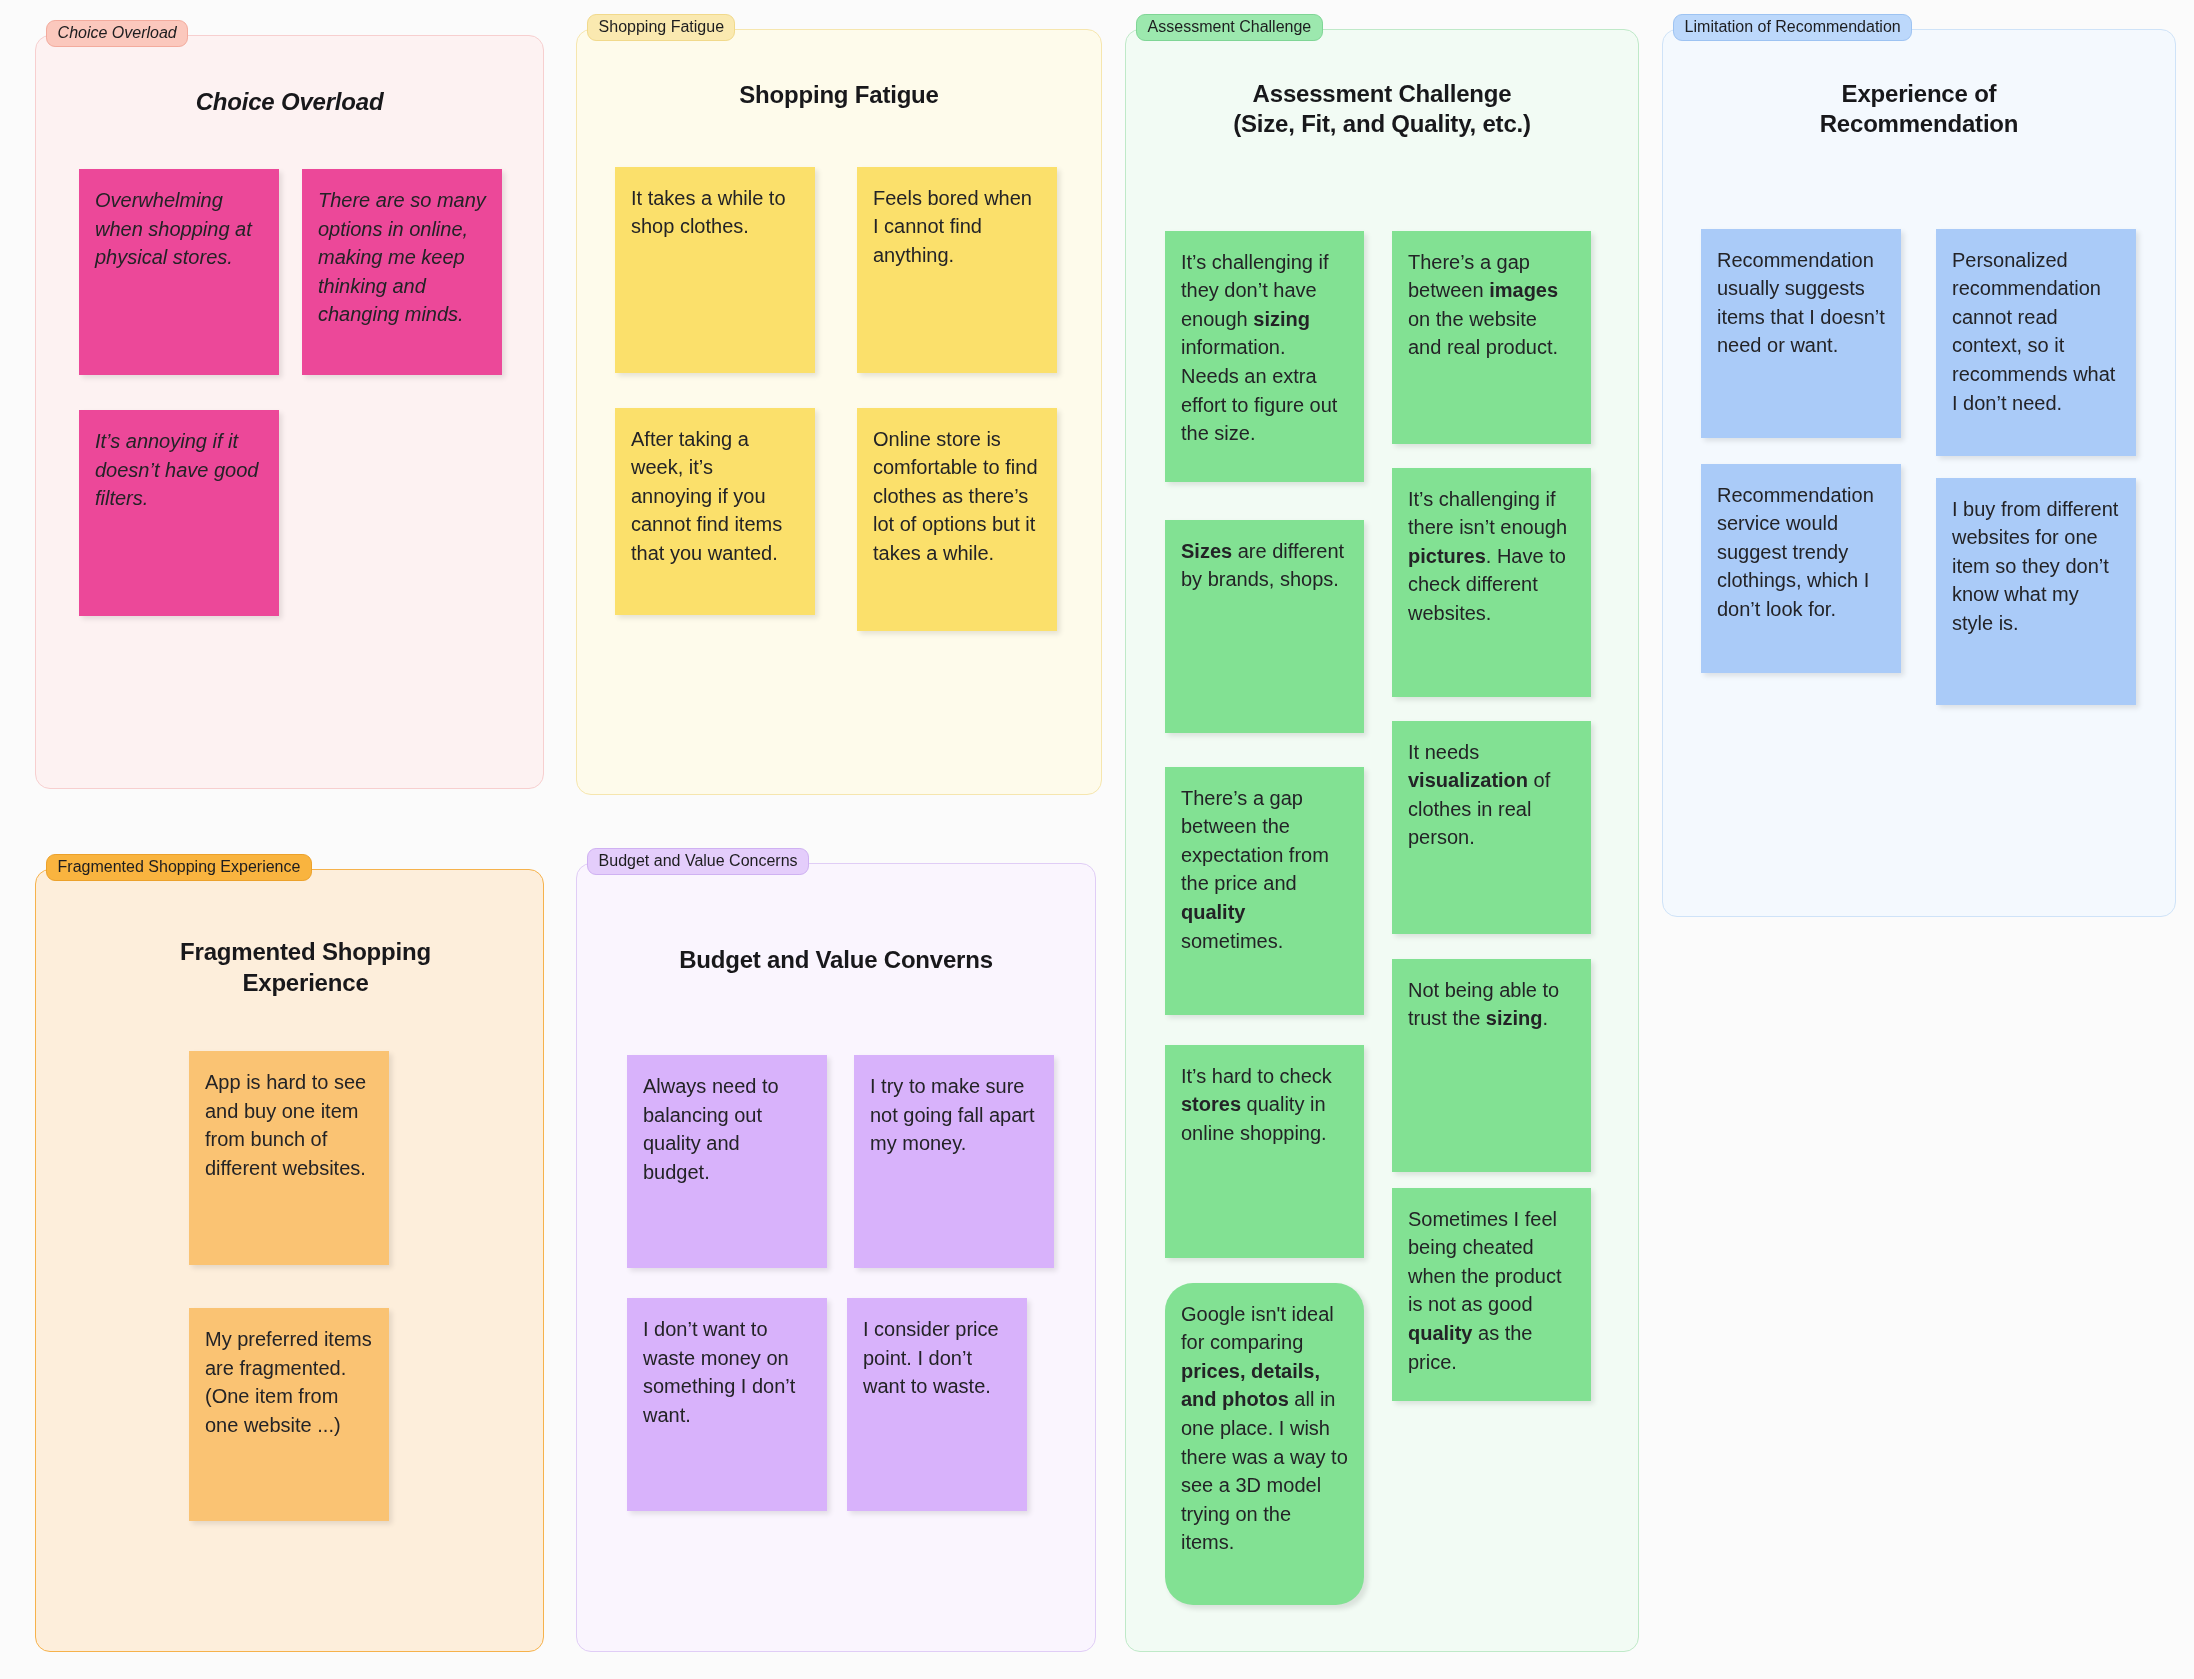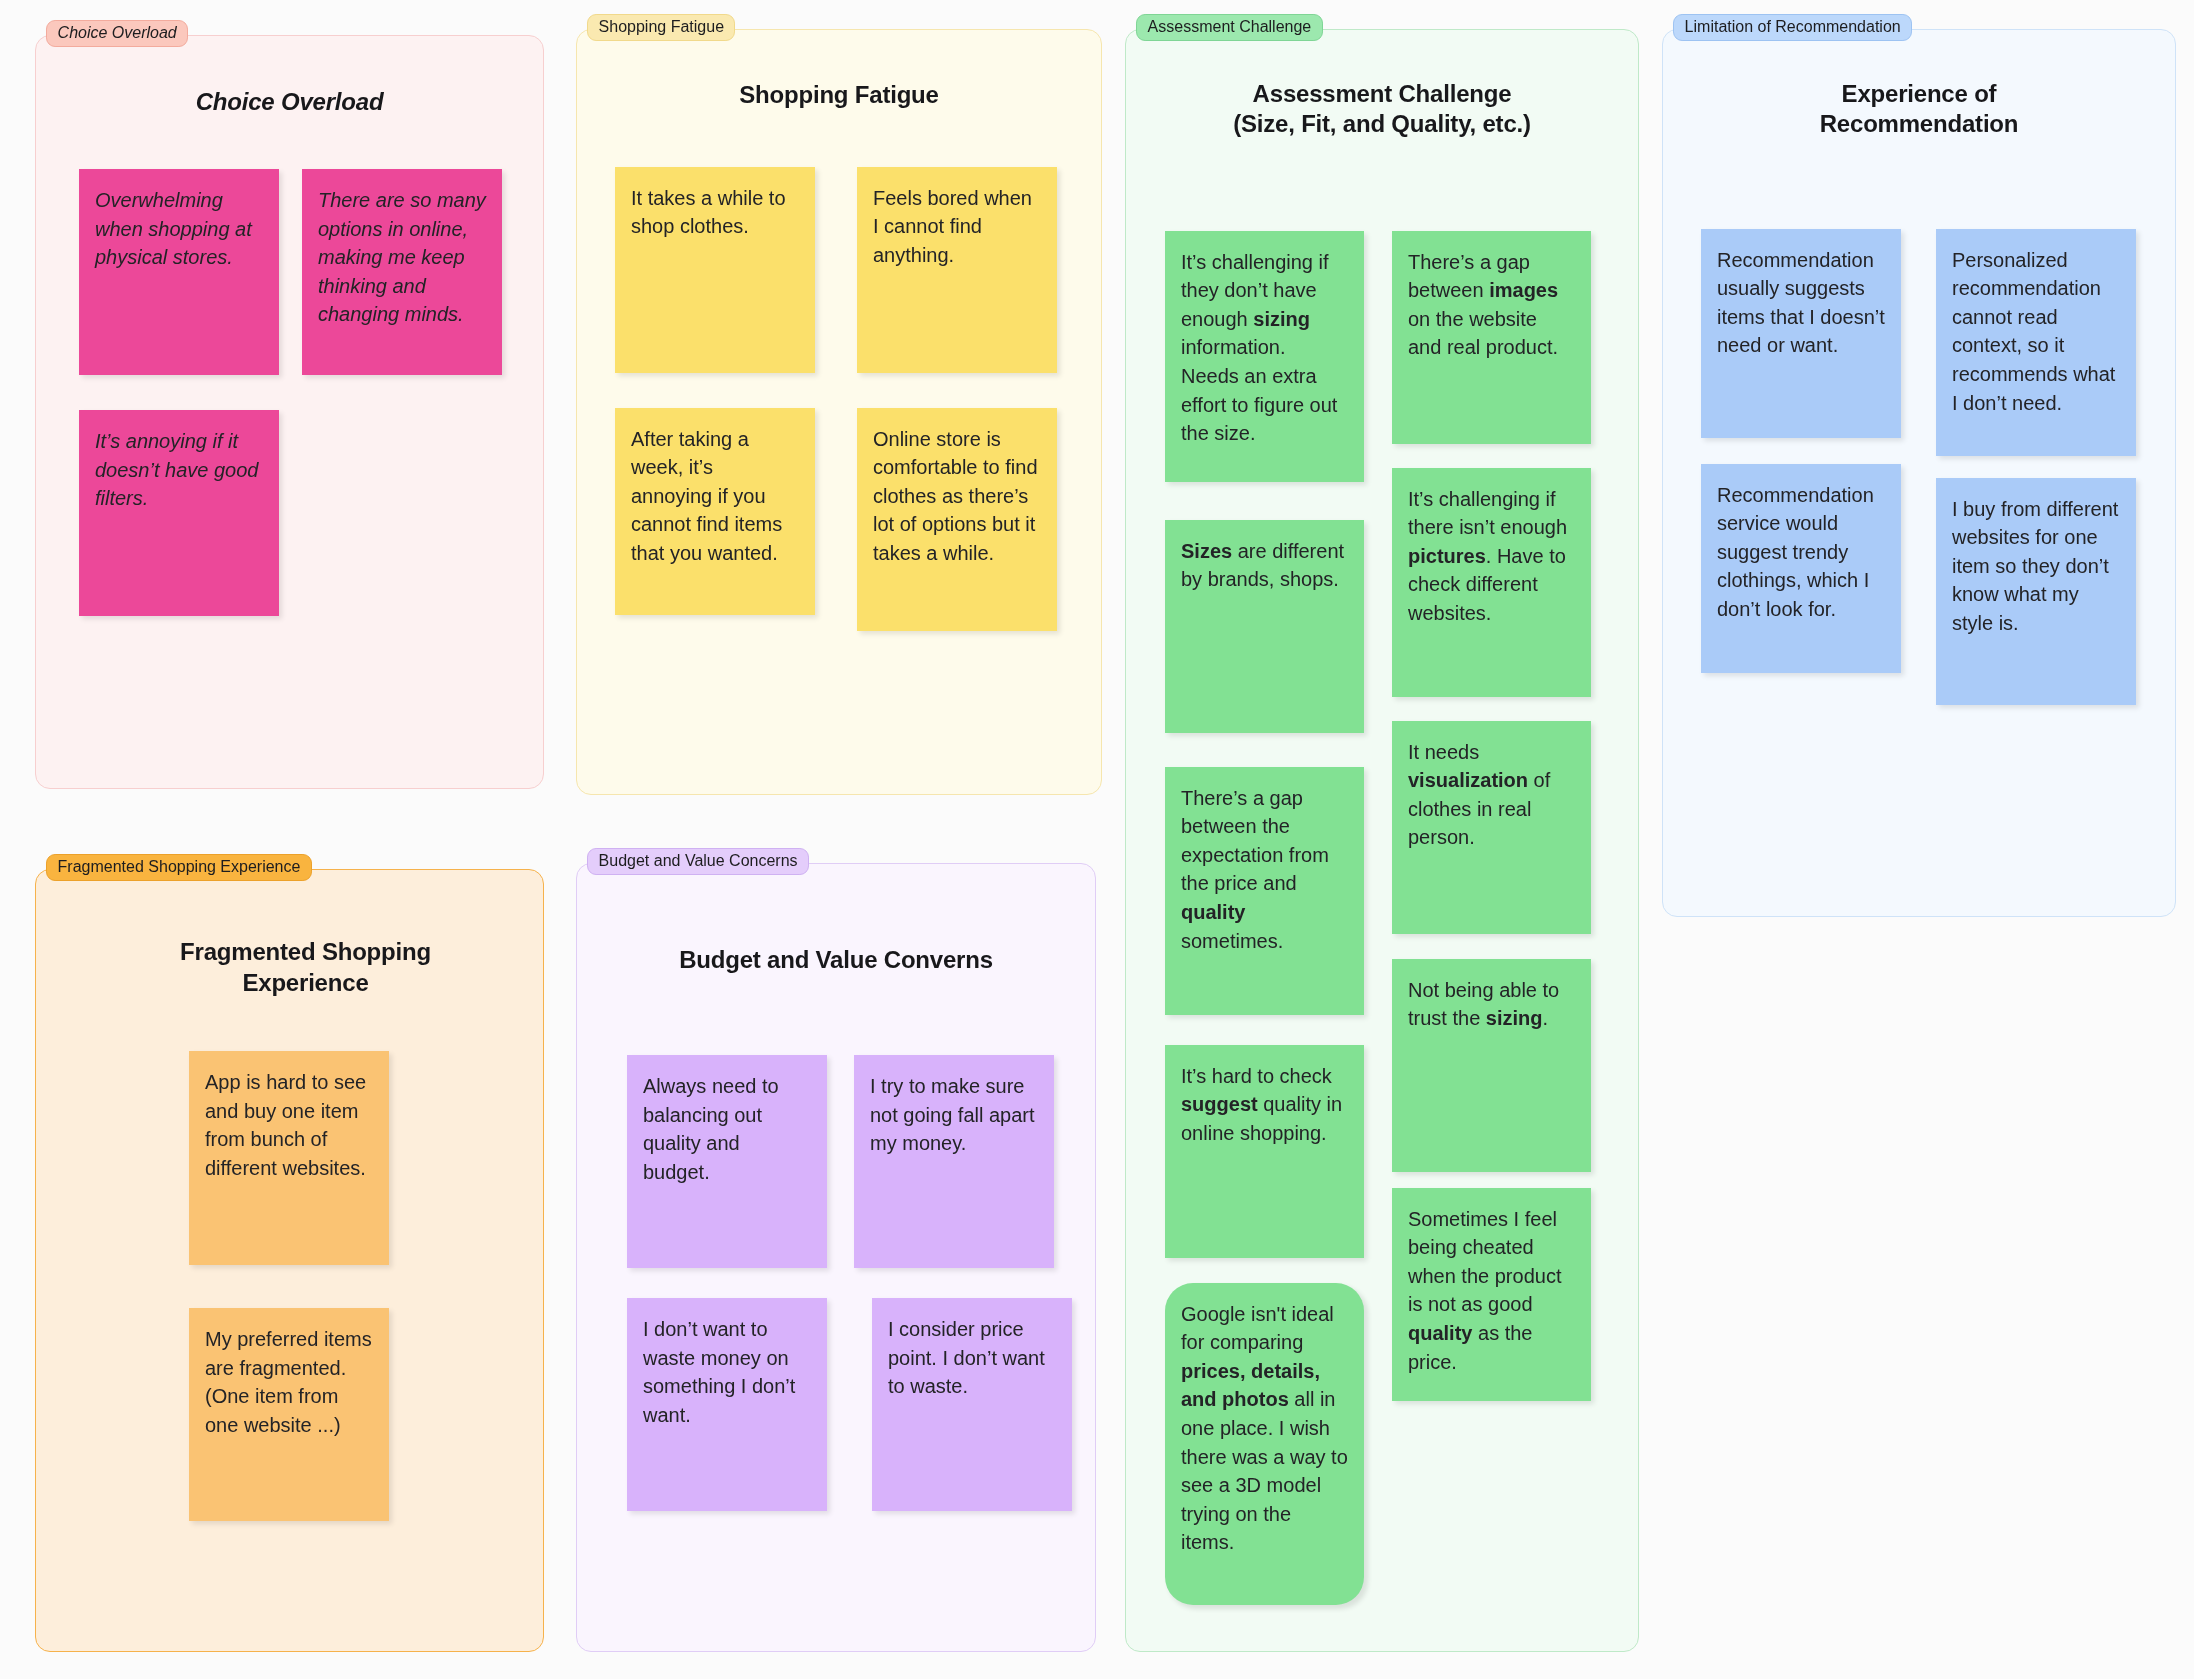--- a/index.html
+++ b/index.html
@@ -108,21 +108,21 @@
 
     <div class="note n-green" style="left:39px; top:201px; width:199px; height:251px;">It’s challenging if they don’t have enough <b>sizing</b> information. Needs an extra effort to figure out the size.</div>
     <div class="note n-green" style="left:266px; top:201px; width:199px; height:213px;">There’s a gap between <b>images</b> on the website and real product.</div>
 
     <div class="note n-green" style="left:39px; top:490px; width:199px; height:213px;"><b>Sizes</b> are different by brands, shops.</div>
     <div class="note n-green" style="left:266px; top:438px; width:199px; height:229px;">It’s challenging if there isn’t enough <b>pictures</b>. Have to check different websites.</div>
 
     <div class="note n-green" style="left:39px; top:737px; width:199px; height:248px;">There’s a gap between the expectation from the price and <b>quality</b> sometimes.</div>
     <div class="note n-green" style="left:266px; top:691px; width:199px; height:213px;">It needs <b>visualization</b> of clothes in real person.</div>
 
-    <div class="note n-green" style="left:39px; top:1015px; width:199px; height:213px;">It’s hard to check <b>suggest</b> quality in online shopping.</div>
+    <div class="note n-green" style="left:39px; top:1015px; width:199px; height:213px;">It’s hard to check <b>stores</b> quality in online shopping.</div>
     <div class="note n-green" style="left:266px; top:929px; width:199px; height:213px;">Not being able to trust the <b>sizing</b>.</div>
 
     <div class="note n-green" style="left:39px; top:1253px; width:199px; height:322px;border-radius:28px;">Google isn't ideal for comparing <b>prices, details, and photos</b> all in one place. I wish there was a way to see a 3D model trying on the items.</div>
     <div class="note n-green" style="left:266px; top:1158px; width:199px; height:213px;">Sometimes I feel being cheated when the product is not as good <b>quality</b> as the price.</div>
   </div>
 
   <div class="panel p-blue" style="left:1662px; top:28.6px; width:514px; height:888px;">
     <div class="panel-badge b-blue">Limitation of Recommendation</div>
     <div class="panel-title" style="top:49px;">
       <div>Experience of</div>
@@ -143,17 +143,17 @@
     <div class="note n-orange" style="left:153px; top:181px; width:200px; height:214px;">App is hard to see and buy one item from bunch of different websites.</div>
     <div class="note n-orange" style="left:153px; top:438px; width:200px; height:213px;">My preferred items are fragmented. (One item from one website ...)</div>
   </div>
 
   <div class="panel p-purple" style="left:576px; top:863px; width:520px; height:789px;">
     <div class="panel-badge b-purple">Budget and Value Concerns</div>
     <div class="panel-title" style="top:81px;">Budget and Value Converns</div>
     <div class="note n-purple" style="left:50px; top:191px; width:200px; height:213px;">Always need to balancing out quality and budget.</div>
     <div class="note n-purple" style="left:277px; top:191px; width:200px; height:213px;">I try to make sure not going fall apart my money.</div>
     <div class="note n-purple" style="left:50px; top:434px; width:200px; height:213px;">I don’t want to waste money on something I don’t want.</div>
-    <div class="note n-purple" style="left:295px; top:434px; width:200px; height:213px;">I consider price point. I don’t want to waste.</div>
+    <div class="note n-purple" style="left:270px; top:434px; width:180px; height:213px;">I consider price point. I don’t want to waste.</div>
   </div>
 
 </div>
 
 
 </body></html>

